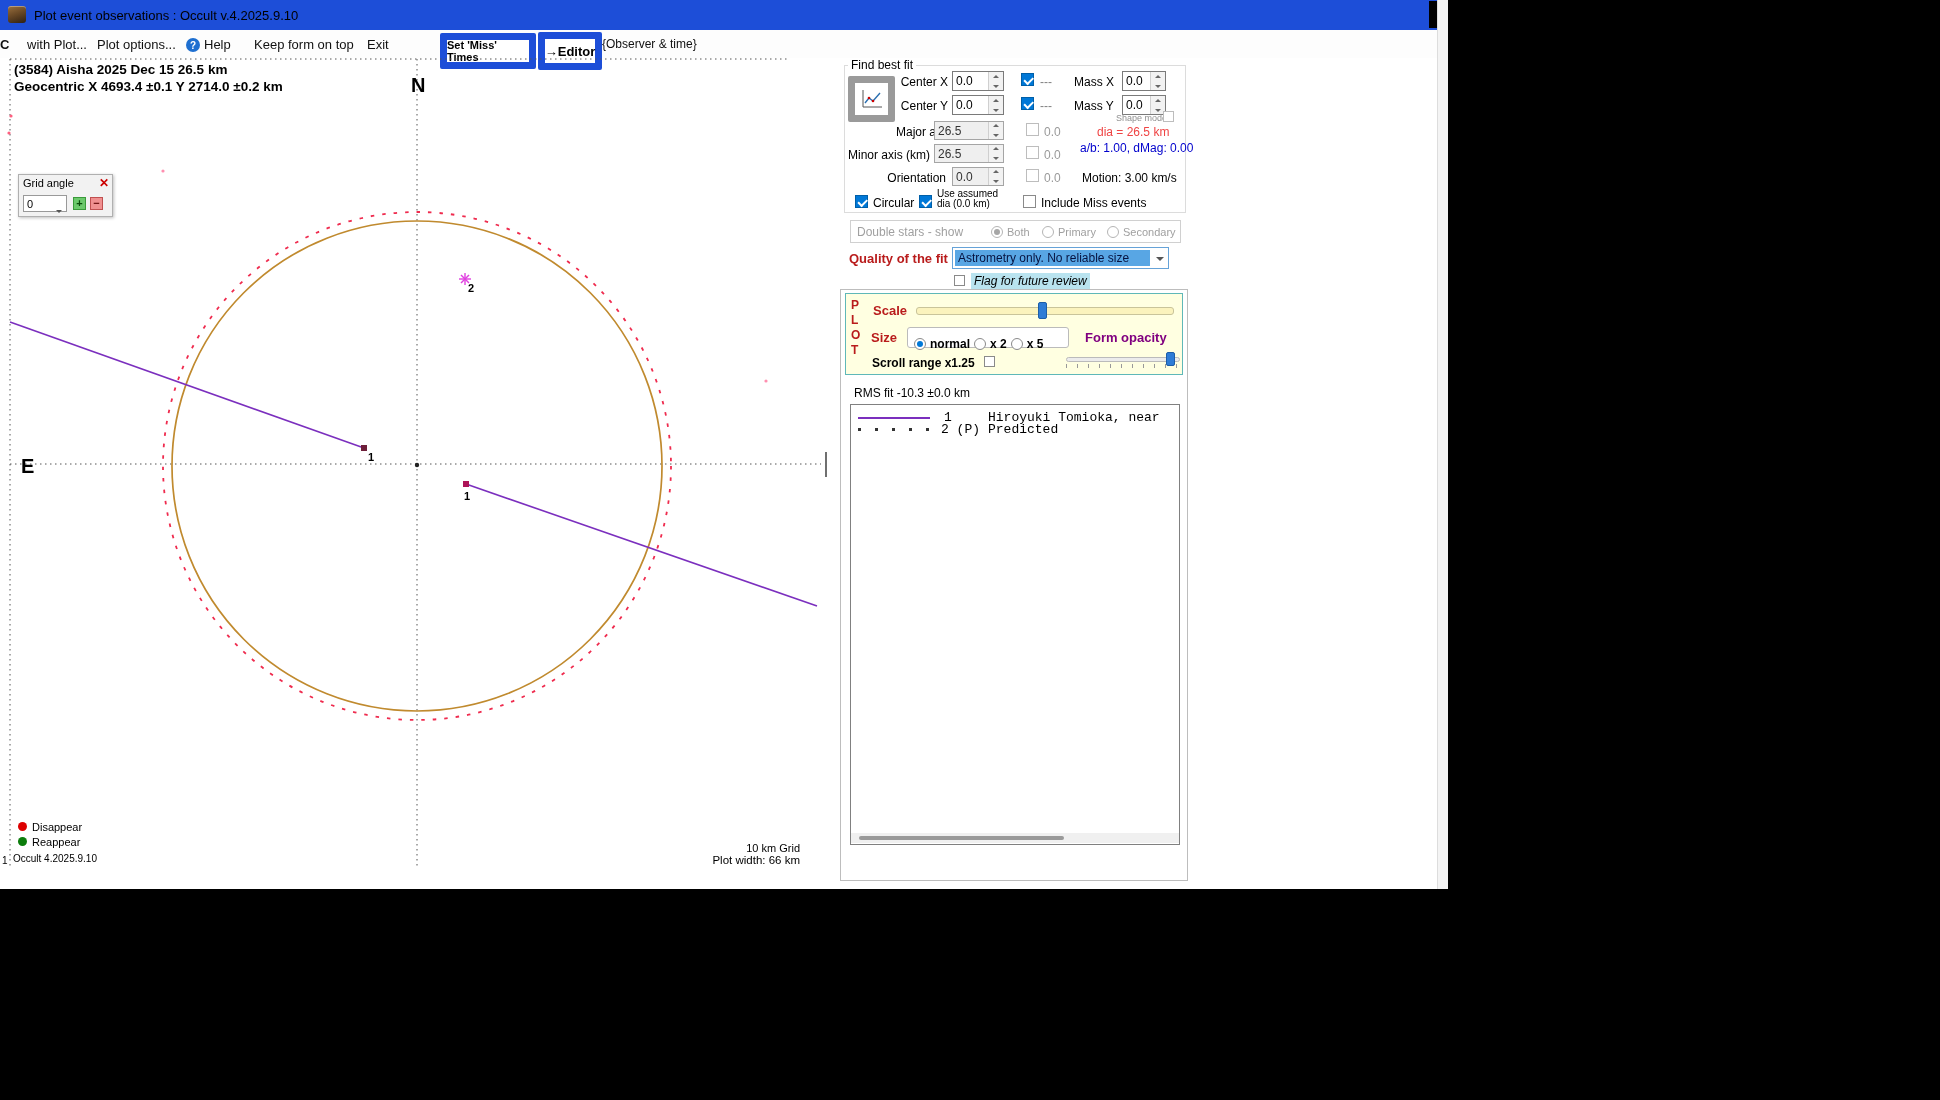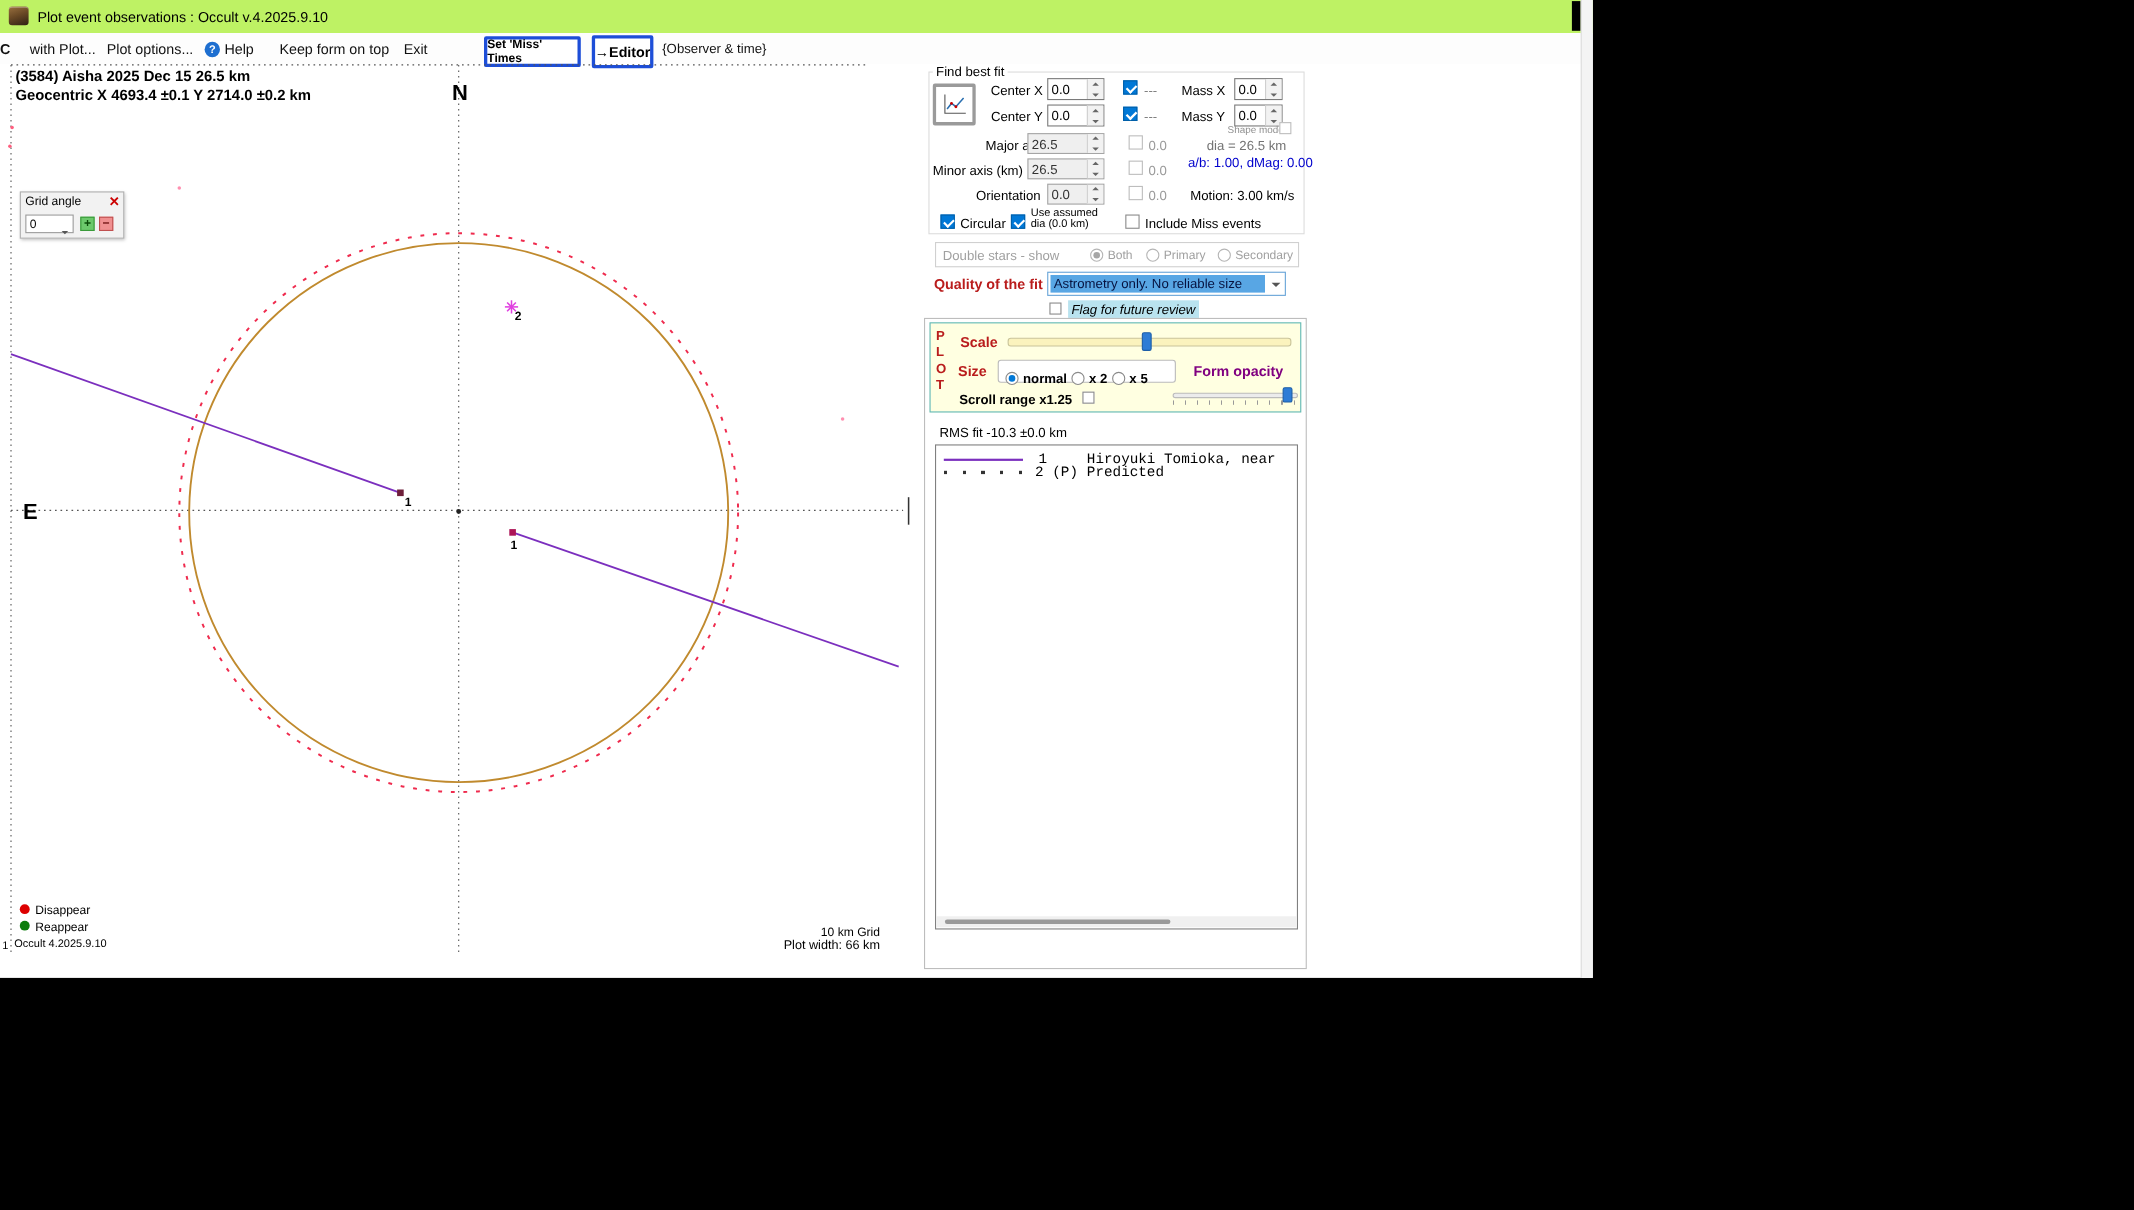--- a/index.html
+++ b/index.html
@@ -1,28 +1,28 @@
 <!DOCTYPE html>
 <html><head>
 <meta charset="utf-8">
 <style>
   html,body{margin:0;padding:0;}
   body{width:1940px;height:1100px;background:#000;position:relative;
        font-family:"Liberation Sans",sans-serif;overflow:hidden;}
   #window{position:absolute;left:0;top:0;width:1448px;height:889px;background:#fff;overflow:hidden;}
   .t{position:absolute;white-space:nowrap;font-size:12px;color:#000;}
   .b{font-weight:bold;}
-  .titlebar{position:absolute;left:0;top:0;width:1448px;height:30px;background:#bef264;border-bottom:1px solid #ececec;}
+  .titlebar{position:absolute;left:0;top:0;width:1448px;height:30px;background:#1d4ed8;border-bottom:1px solid #ececec;}
   .app-icon{position:absolute;left:8px;top:6px;width:18px;height:17px;border-radius:3px;
     background:linear-gradient(160deg,#9a7140 0%,#6b4a26 45%,#2e2013 100%);box-shadow:inset 0 1px 0 rgba(255,255,255,.35);}
   .notch{position:absolute;left:1429px;top:1px;width:8px;height:27px;background:#000;}
   .vstrip{position:absolute;left:1437px;top:0;width:11px;height:889px;background:#f4f4f4;border-left:1px solid #ddd;}
   .menubar{position:absolute;left:0;top:30px;width:1437px;height:28px;background:#fdfdfd;}
   .mi{position:absolute;font-size:13px;color:#111;cursor:default;}
-  .mbtn{position:absolute;border:3px solid #1d4ed8;background:#fff;border-radius:2px;
+  .mbtn{position:absolute;border:7px solid #1d4ed8;background:#fff;border-radius:2px;
         display:flex;align-items:center;justify-content:center;font-weight:bold;}
   .help-icon{position:absolute;width:14px;height:14px;border-radius:50%;background:#1e6fd0;color:#fff;
         font-size:10px;font-weight:bold;display:flex;align-items:center;justify-content:center;}
   
   #plot-svg{position:absolute;left:0;top:0;width:1448px;height:889px;}
   
   .spin{position:absolute;height:20px;border:1px solid #7a7a7a;background:#fff;display:flex;font-size:12px;box-sizing:border-box;}
   .spin.dis{background:#efefef;border-color:#a5a5a5;color:#333;}
   .spin-val{flex:1;padding:2px 3px;overflow:hidden;}
   .spin-btns{width:14px;border-left:1px solid #cfcfcf;display:flex;flex-direction:column;background:#f2f2f2;}
@@ -223,21 +223,21 @@
   <span class="t" style="left:894px;top:125px;width:84px;text-align:right;">Major axis (km)</span>
   <div class="spin dis" style="left:934px;top:121px;width:70px;height:19px;">
     <span class="spin-val">26.5</span>
     <span class="spin-btns">
         <i class="up"></i>
         <i class="dn"></i>
       </span>
   </div>
   <span class="cb dis" style="left:1026px;top:123px;"></span>
   <span class="t" style="left:1044px;top:125px;color:#9a9a9a;">0.0</span>
-  <span class="t" style="left:1097px;top:125px;color:#737373;">dia = 26.5 km</span>
+  <span class="t" style="left:1097px;top:125px;color:#ef4444;">dia = 26.5 km</span>
 
   <span class="t" style="left:846px;top:148px;width:84px;text-align:right;">Minor axis (km)</span>
   <div class="spin dis" style="left:934px;top:144px;width:70px;height:19px;">
     <span class="spin-val">26.5</span>
     <span class="spin-btns">
         <i class="up"></i>
         <i class="dn"></i>
       </span>
   </div>
   <span class="cb dis" style="left:1026px;top:146px;"></span>

